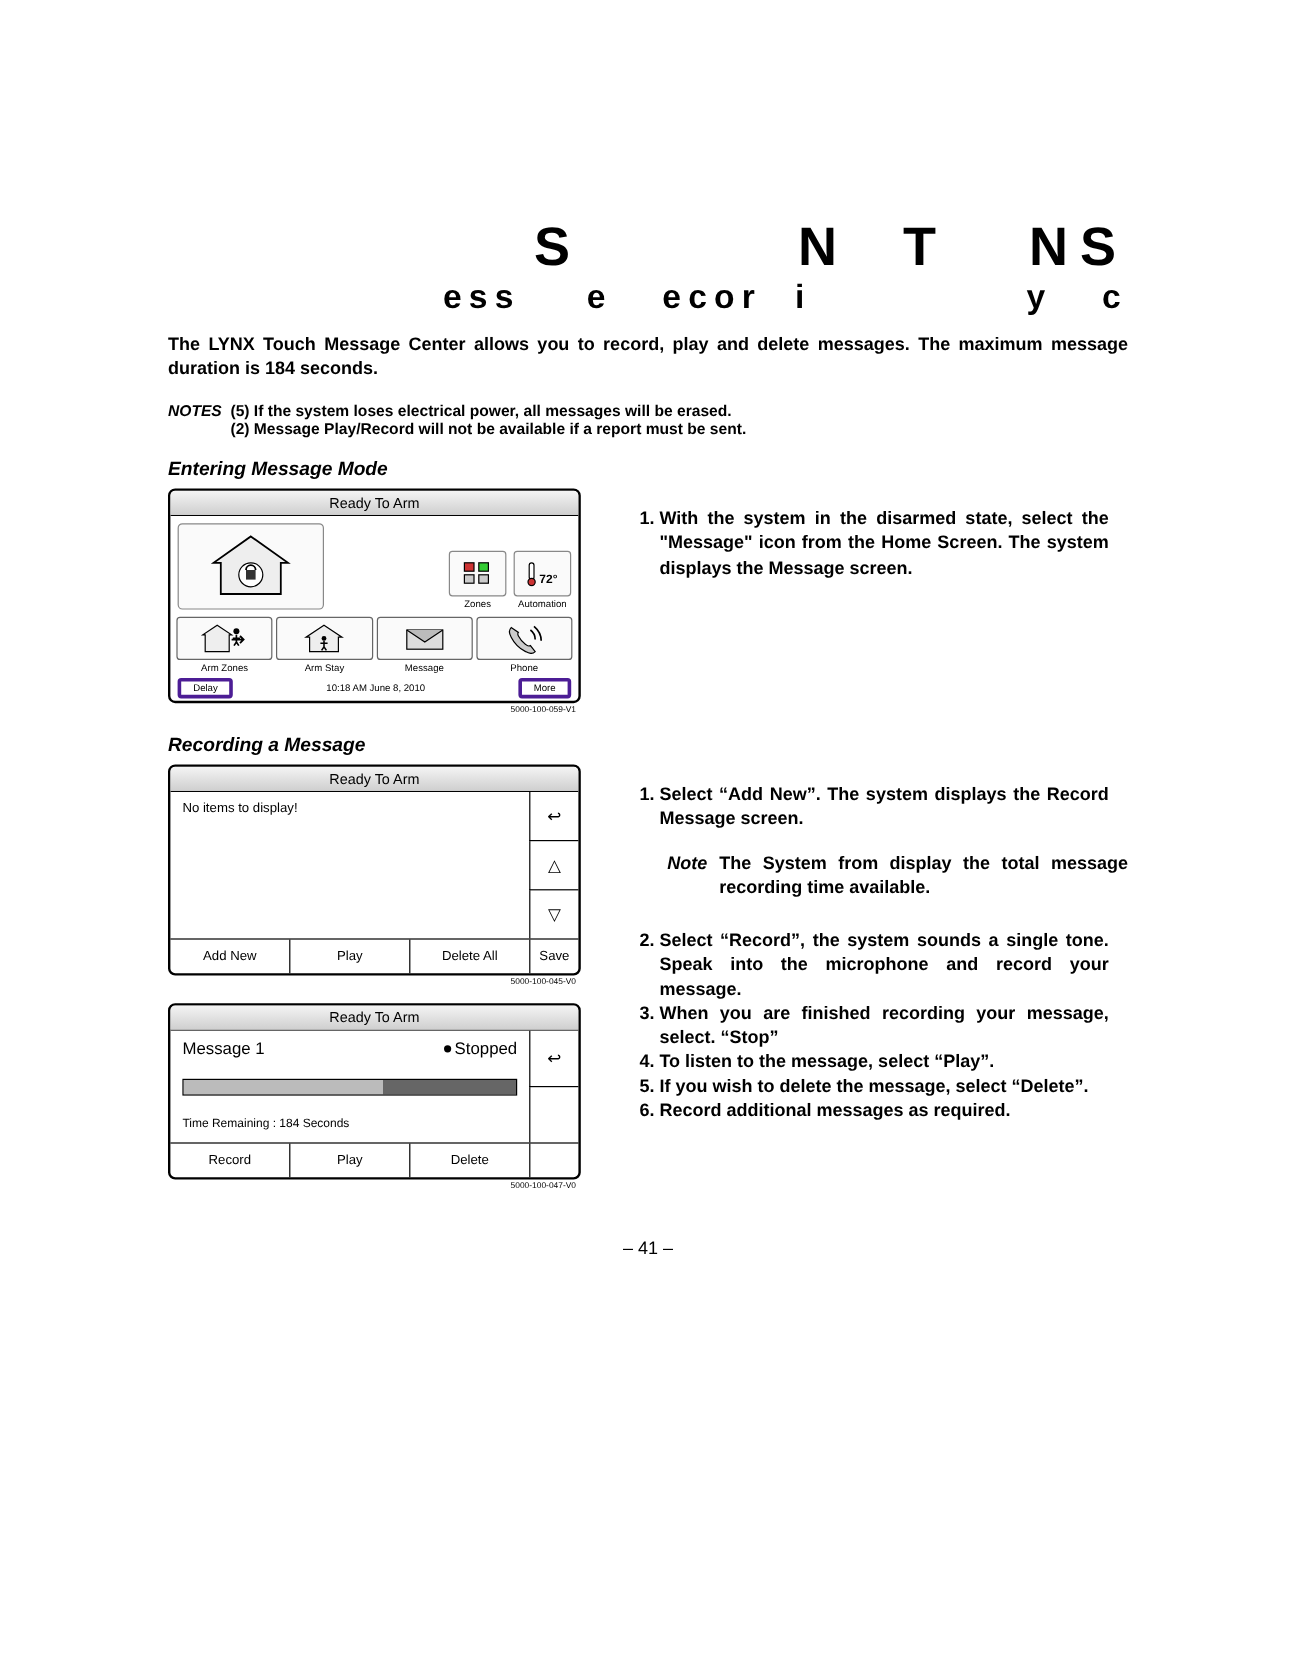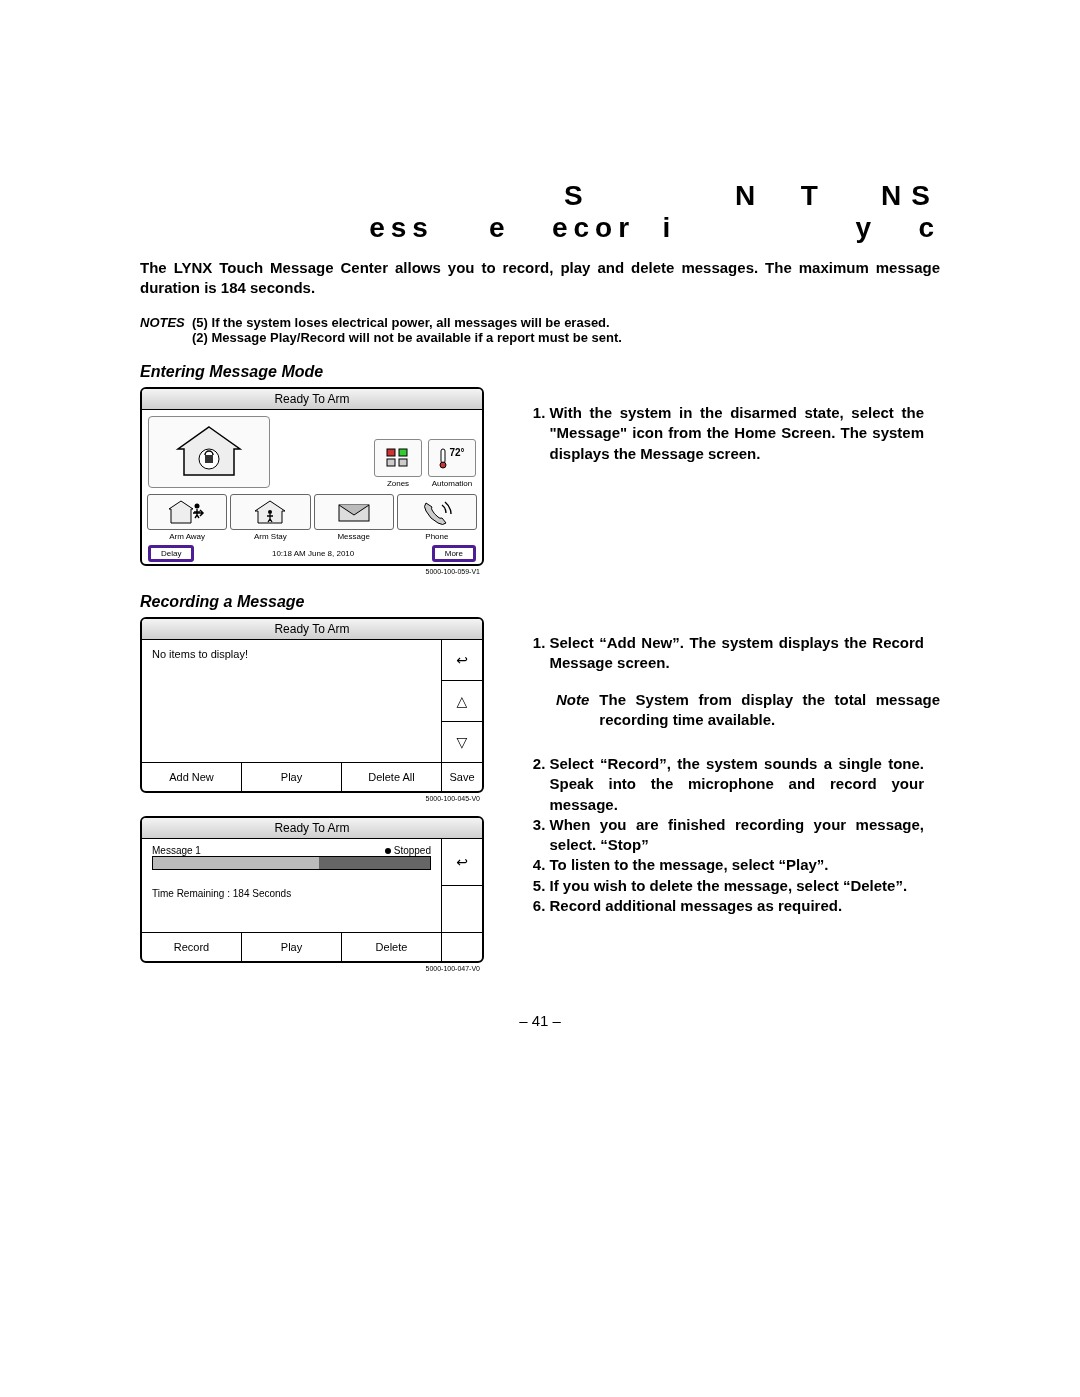--- a/index.html
+++ b/index.html
@@ -11,21 +11,21 @@
     width: 1080px;
   }
   .page {
     padding: 180px 140px 60px 140px;
   }
   .title-area {
     text-align: right;
     margin-bottom: 14px;
   }
   .title-line1 {
-    font-size: 28px;
+    font-size: 45px;
     font-weight: bold;
     letter-spacing: 10px;
     white-space: pre;
   }
   .title-line2 {
     font-size: 28px;
     font-weight: bold;
     letter-spacing: 6px;
     white-space: pre;
   }
@@ -116,21 +116,21 @@
   }
   .s2-bottom { display:flex; border-top:1px solid #000;}
   .bbtn {
     flex:1; text-align:center; padding:8px 0; font-size:11px;
     border-right:1px solid #000;
   }
   .bbtn:last-child { border-right:none;}
   
   .s3-body { display:flex;}
   .s3-main { flex:1; padding:6px 10px 10px 10px;}
-  .s3-row1 { display:flex; justify-content:space-between; font-size:10px; }
+  .s3-row1 { display:flex; justify-content:space-between; font-size:14px; margin-bottom:18px;}
   .dot { display:inline-block; width:6px;height:6px;background:#000;border-radius:50%; vertical-align:middle; margin-right:3px;}
   .bar {
     height:12px; border:1px solid #000;
     background:linear-gradient(to right,#bbb 60%,#666 60%);
     margin-bottom:18px;
   }
   .rhs-text {
     flex:1; font-size:15px; font-weight:bold; line-height:1.35;
     text-align:justify;
   }
@@ -181,42 +181,42 @@
                   <rect x="2" y="2" width="8" height="7" fill="#c33" stroke="#000"></rect>
                   <rect x="14" y="2" width="8" height="7" fill="#3c3" stroke="#000"></rect>
                   <rect x="2" y="12" width="8" height="7" fill="#ccc" stroke="#000"></rect>
                   <rect x="14" y="12" width="8" height="7" fill="#ccc" stroke="#000"></rect>
                 </svg>
               </div>
               <div class="small-label">Zones</div>
             </div>
             <div class="small-tile">
               <div class="small-box">
-                <span style="display:flex;align-items:flex-start;gap:2px;">
+                <span style="display:flex;align-items:flex-end;gap:2px;">
                   <svg width="8" height="22">
                       <rect x="2" y="2" width="4" height="14" rx="2" fill="#fff" stroke="#000"></rect>
                       <circle cx="4" cy="18" r="3" fill="#c33" stroke="#000"></circle>
                     </svg>
                   <b>72°</b>
                 </span>
               </div>
               <div class="small-label">Automation</div>
             </div>
           </div>
           <div class="s1-row2">
             <div class="mid-tile">
               <div class="mid-box">
                 <svg width="40" height="26">
                   <polygon points="14,2 26,10 24,10 24,24 4,24 4,10 2,10" fill="#eee" stroke="#000"></polygon>
                   <path d="M26 14 h10 m-3 -3 l3 3 l-3 3" fill="none" stroke="#000" stroke-width="1.5"></path>
                   <circle cx="30" cy="7" r="2.5" fill="#000"></circle>
                   <path d="M30 10 v6 m-3 -3 h6 m-5 6 l2 -3 l2 3" stroke="#000" stroke-width="1.4" fill="none"></path>
                 </svg>
               </div>
-              <div class="small-label">Arm Away</div>
+              <div class="small-label">Arm Zones</div>
             </div>
             <div class="mid-tile">
               <div class="mid-box">
                 <svg width="34" height="26">
                   <polygon points="17,2 32,12 29,12 29,24 5,24 5,12 2,12" fill="#eee" stroke="#000"></polygon>
                   <circle cx="17" cy="13" r="2" fill="#000"></circle>
                   <path d="M17 15 v5 m-3 -3 h6 m-5 6 l2 -3 l2 3" stroke="#000" stroke-width="1.3" fill="none"></path>
                 </svg>
               </div>
               <div class="small-label">Arm Stay</div>

